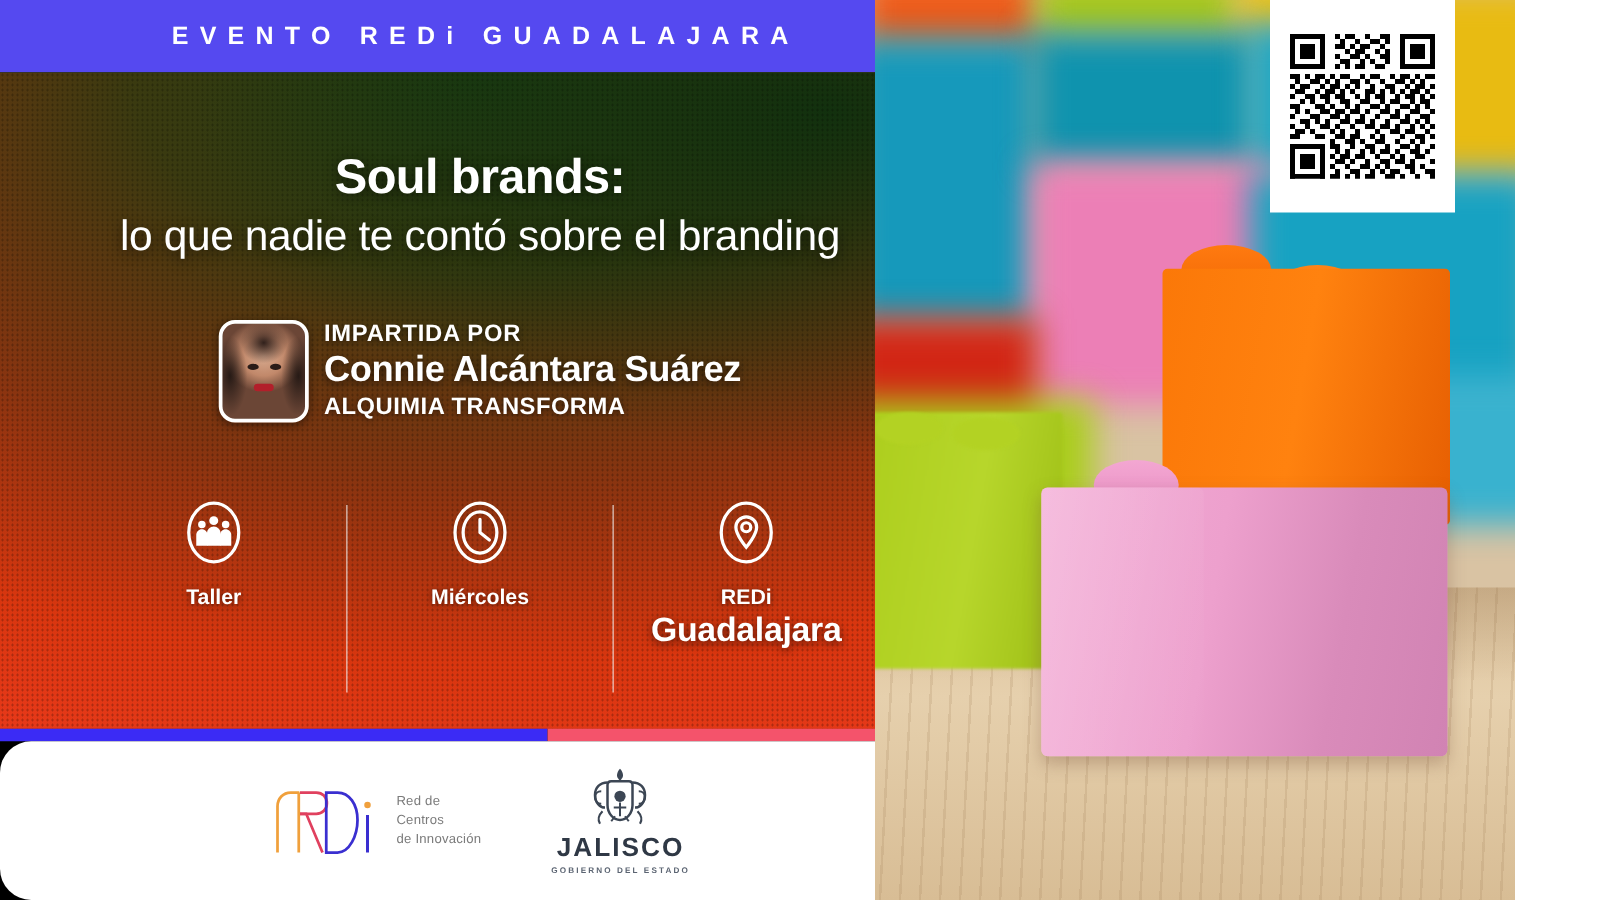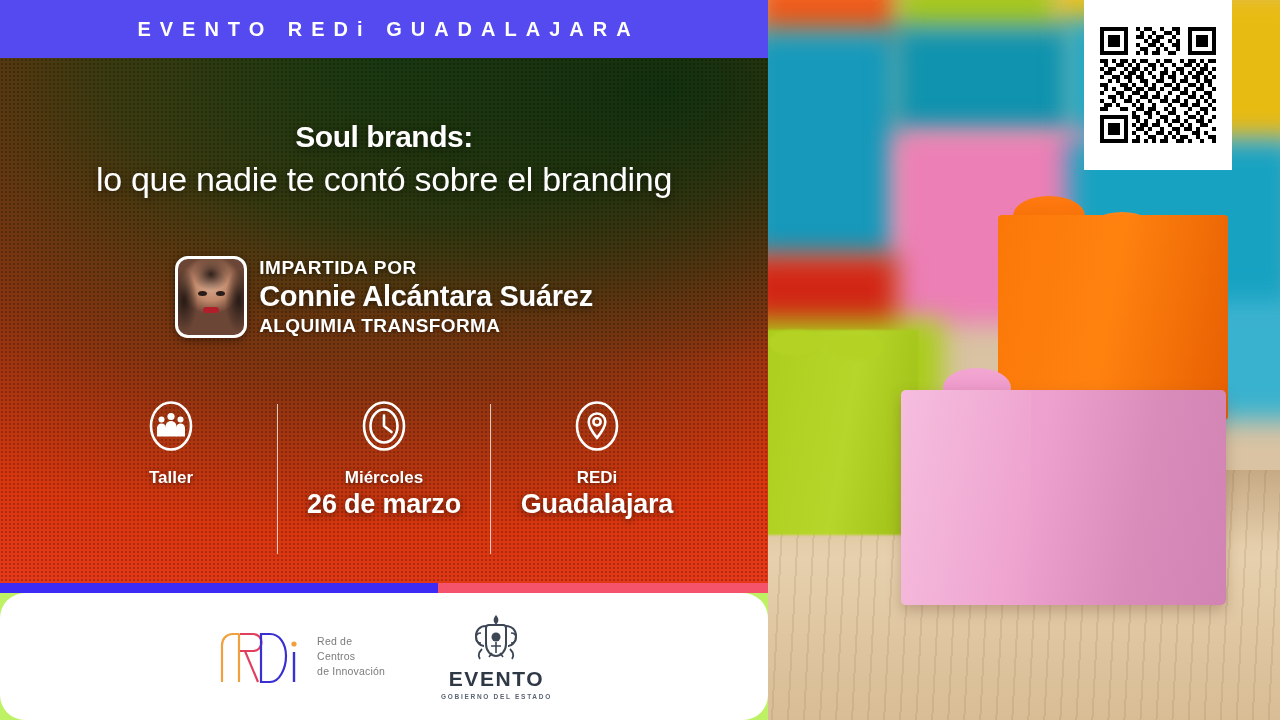--- a/index.html
+++ b/index.html
@@ -2,21 +2,21 @@
 <html><head>
 <meta charset="utf-8">
 <style>
   * { margin:0; padding:0; box-sizing:border-box; }
   html,body { width:1280px; height:720px; overflow:hidden; background:#fff; }
   body { font-family:"Liberation Sans", sans-serif; }
 
   .poster { position:relative; width:1280px; height:720px; display:flex; }
 
   
-  .left { position:relative; width:768px; height:720px; background:#bef264; overflow:hidden; }
+  .left { position:relative; width:700px; height:720px; background:#000000; overflow:hidden; }
 
   .header-bar {
     position:absolute; top:0; left:0; width:768px; height:58px;
     background:#5549f0;
     display:flex; align-items:center; justify-content:center;
   }
   .header-bar .htext {
     color:#ffffff; font-size:20px; font-weight:600; letter-spacing:9px;
     white-space:nowrap; text-indent:9px;
   }
@@ -36,21 +36,21 @@
       radial-gradient(rgba(0,0,0,.30) 0.9px, rgba(0,0,0,0) 1.1px);
     background-size:4px 4px;
     background-position:0 0;
     opacity:.75; pointer-events:none;
   }
 
   .art-inner { position:relative; z-index:3; width:100%; height:100%; }
 
   .titles { position:absolute; top:62px; left:0; width:100%; text-align:center; }
   .title-main {
-    color:#fff; font-size:30px; font-weight:800; letter-spacing:-0.5px;
+    color:#fff; font-size:39px; font-weight:800; letter-spacing:-0.5px;
     text-shadow:0 2px 10px rgba(0,0,0,.55);
   }
   .title-sub {
     margin-top:6px; color:#fff; font-size:34px; font-weight:400; letter-spacing:-0.3px;
     text-shadow:0 2px 10px rgba(0,0,0,.55);
   }
 
   
   .speaker {
     position:absolute; top:198px; left:0; width:100%;
@@ -192,21 +192,20 @@
 
           <div class="divider"></div>
 
           <div class="info-col">
             <svg class="ico" viewBox="0 0 48 56">
               <ellipse cx="24" cy="28" rx="20" ry="23.5" fill="none" stroke="#fff" stroke-width="2.6"></ellipse>
               <ellipse cx="24" cy="28" rx="13.5" ry="16.5" fill="none" stroke="#fff" stroke-width="2.6"></ellipse>
               <path d="M24 17.5V28l7.5 6" fill="none" stroke="#fff" stroke-width="2.6" stroke-linecap="round" stroke-linejoin="round"></path>
             </svg>
             <div class="lbl-sm">Miércoles</div>
-            <div class="lbl-lg">26 de marzo</div>
           </div>
 
           <div class="divider"></div>
 
           <div class="info-col">
             <svg class="ico" viewBox="0 0 48 56">
               <ellipse cx="24" cy="28" rx="20" ry="23.5" fill="none" stroke="#fff" stroke-width="2.6"></ellipse>
               <path d="M24 15.5c-4.6 0-8.3 3.7-8.3 8.3 0 6.2 8.3 16 8.3 16s8.3-9.8 8.3-16c0-4.6-3.7-8.3-8.3-8.3z" fill="none" stroke="#fff" stroke-width="2.6"></path>
               <circle cx="24" cy="23.8" r="3.6" fill="none" stroke="#fff" stroke-width="2.6"></circle>
             </svg>
@@ -247,21 +246,21 @@
       <div class="jal">
         <svg class="jal-mark" viewBox="0 0 62 56">
           <path d="M31 2c-2 2-3 5-2 7l2 3 2-3c1-2 0-5-2-7z" fill="#3c4654"></path>
           <path d="M24 12h14c2 0 3 1 3 3v16c0 7-5 12-10 12s-10-5-10-12V15c0-2 1-3 3-3z" fill="none" stroke="#3c4654" stroke-width="2"></path>
           <circle cx="31" cy="24" r="4.5" fill="#3c4654"></circle>
           <path d="M31 29v11M26 33h10M27 40l-3 4M35 40l3 4" stroke="#3c4654" stroke-width="1.6" fill="none"></path>
           <path d="M21 13c-6 0-10 4-10 10 0 6 4 10 8 10M41 13c6 0 10 4 10 10 0 6-4 10-8 10" fill="none" stroke="#3c4654" stroke-width="2"></path>
           <path d="M16 20c-3 0-5 2-5 5s2 5 5 5M46 20c3 0 5 2 5 5s-2 5-5 5" fill="none" stroke="#3c4654" stroke-width="1.6"></path>
           <path d="M17 36c-3 3-4 7-2 10M45 36c3 3 4 7 2 10" fill="none" stroke="#3c4654" stroke-width="1.8"></path>
         </svg>
-        <div class="jal-name">EVENTO</div>
+        <div class="jal-name">JALISCO</div>
         <div class="jal-sub">GOBIERNO DEL ESTADO</div>
       </div>
 
     </div>
   </div>
 
   <div class="right">
     <div class="photo-bg">
 
       <div class="blurblock" style="left:-10px;top:-20px;width:140px;height:60px;background:#f05a18;"></div>

